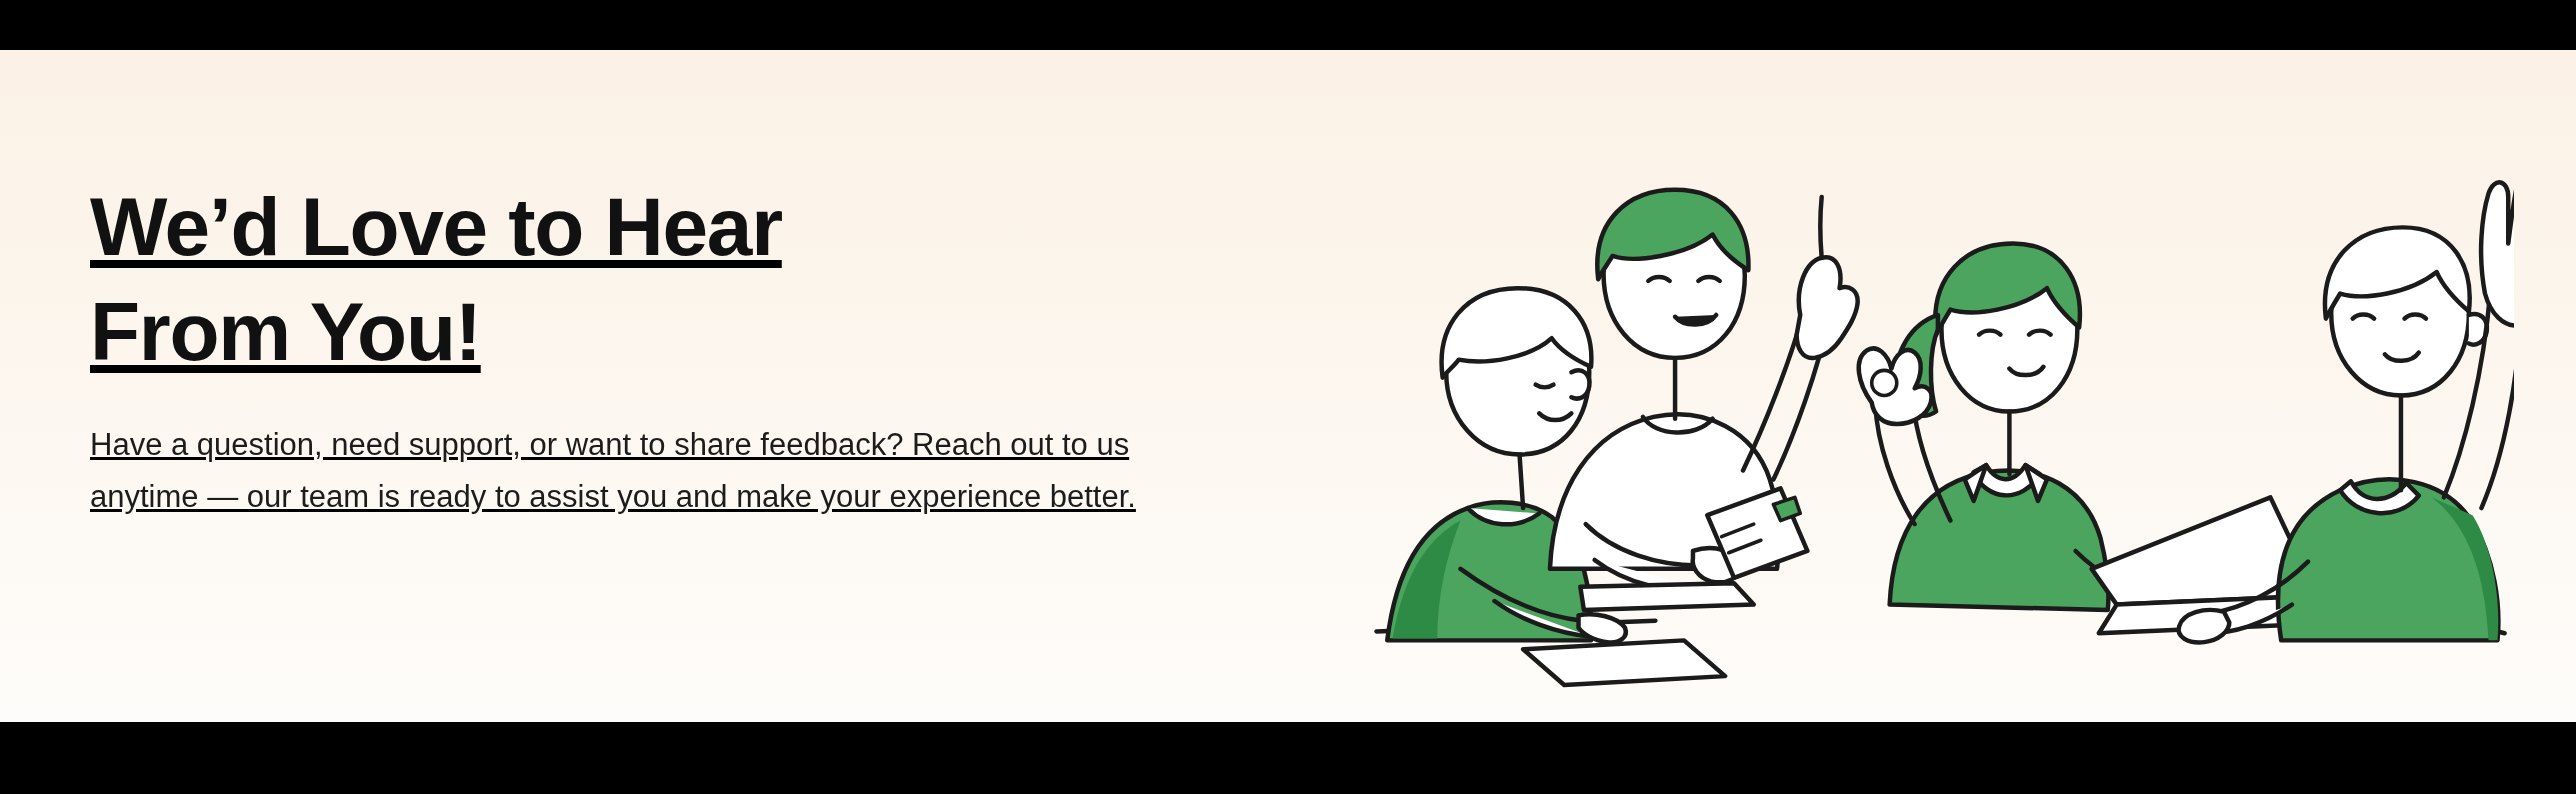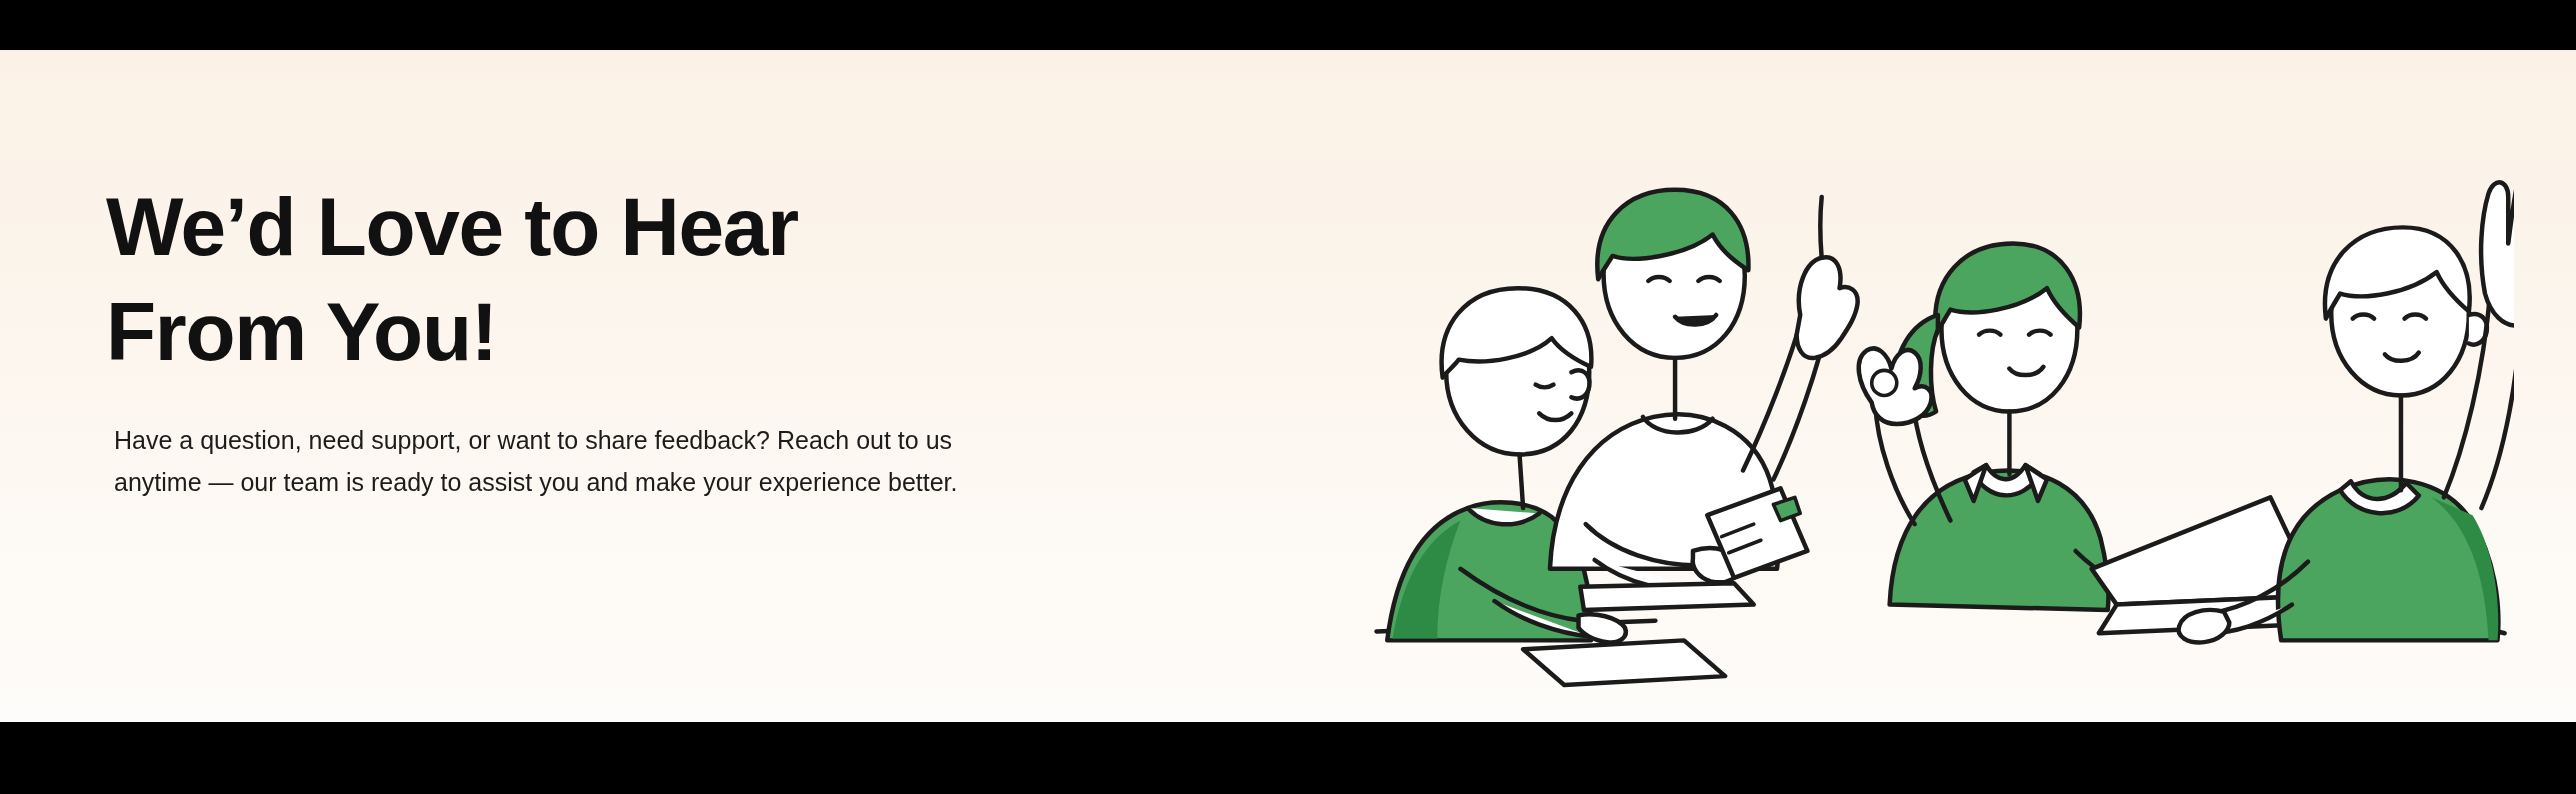--- a/index.html
+++ b/index.html
@@ -44,38 +44,39 @@
     background: linear-gradient(180deg, #FBF1E6 0%, #FCF6EE 45%, #FEFCFA 100%);
     overflow: hidden;
   }
   .hero-inner {
     position: relative;
     width: 2576px;
     height: 673px;
   }
   .copy {
     position: absolute;
-    left: 106px;
+    left: 90px;
     top: 125px;
     width: 1118px;
+    text-decoration: underline;
   }
   .headline {
     font-family: "Liberation Sans", sans-serif;
     font-size: 82px;
     line-height: 1.28;
     font-weight: bold;
     color: #111111;
     letter-spacing: -1.3px;
     margin: 0;
     white-space: pre-line;
   }
   .subcopy {
-    margin: 34px 0 0 8px;
+    margin: 34px 0 0 0;
     font-family: "Liberation Sans", sans-serif;
-    font-size: 25px;
+    font-size: 31px;
     line-height: 1.68;
     color: #1c1c1c;
     max-width: 1087px;
     white-space: pre-line;
   }
   .illustration {
     position: absolute;
     left: 1360px;
     top: 54px;
     width: 1154px;

